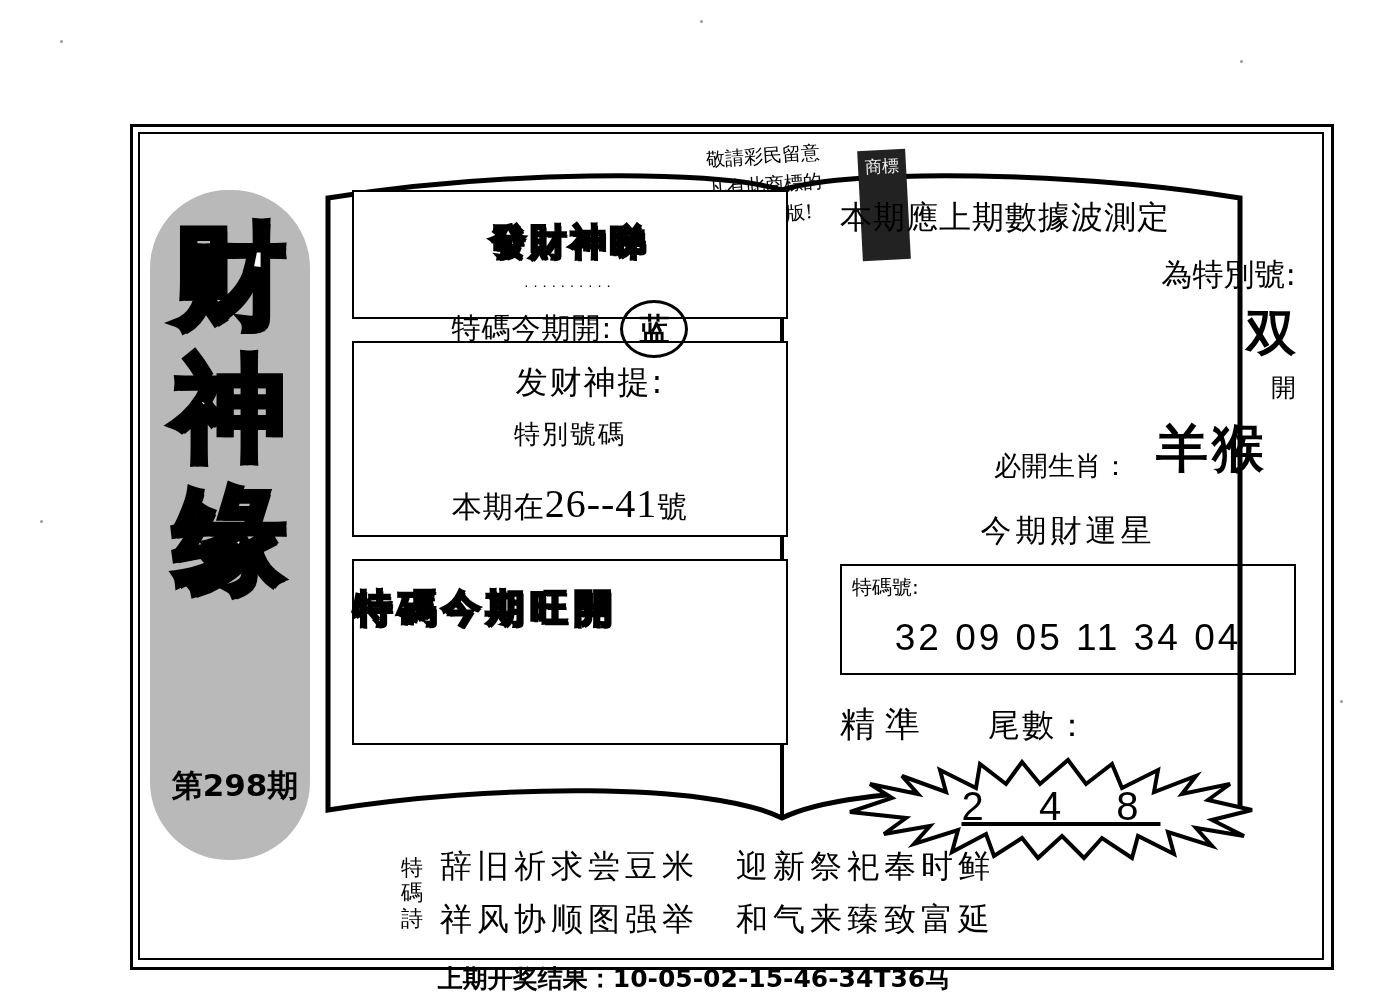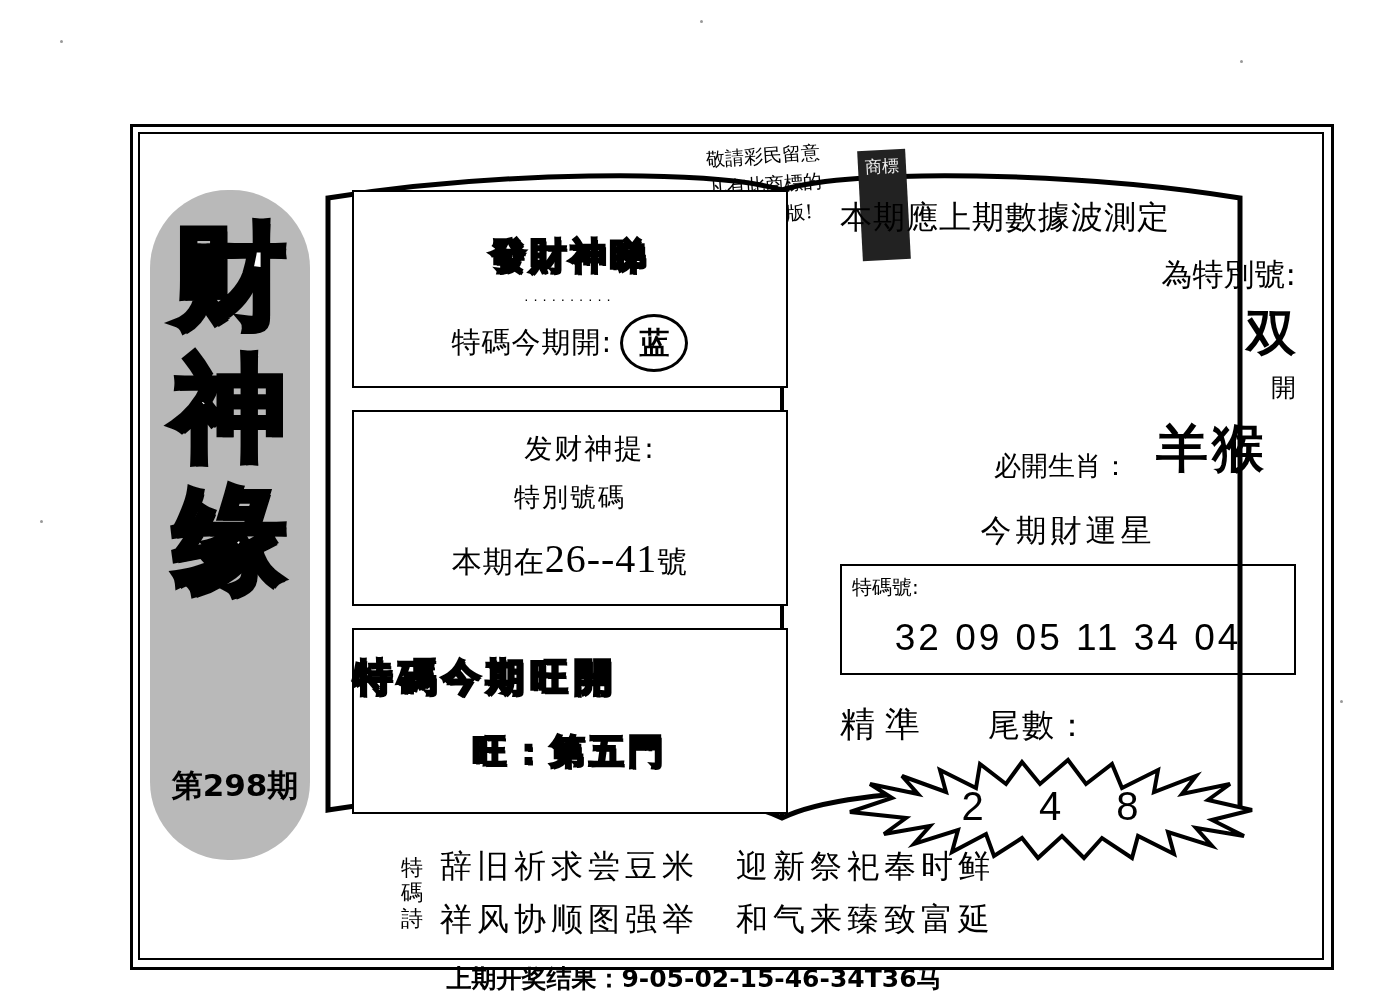--- a/index.html
+++ b/index.html
@@ -94,21 +94,21 @@
     left: 352px;
     top: 190px;
     width: 436px;
   }
   .box {
     border: 2px solid #000;
     box-sizing: border-box;
     margin-bottom: 22px;
     background: #fff;
   }
-  .box.b1 { height: 198px; padding-top: 40px; }
+  .box.b1 { height: 129px; padding-top: 26px; }
   .box.b2 { height: 196px; padding-top: 18px; }
   .box.b3 { height: 186px; padding-top: 22px; }
   .outline-head {
     text-align: center;
     font-family: "DejaVu Sans", sans-serif;
     font-weight: bold;
     font-size: 36px;
     color: #fff;
     -webkit-text-stroke: 3px #000;
     text-shadow: 2px 2px 0 #000;
@@ -138,27 +138,27 @@
     height: 52px;
     border: 3px solid #000;
     border-radius: 50%;
     display: flex;
     align-items: center;
     justify-content: center;
     font-size: 30px;
     font-weight: bold;
   }
   .ctr { text-align: center; }
-  .t-32 { font-size: 28px; letter-spacing: 2px; padding-left: 40px; }
+  .t-32 { font-size: 32px; letter-spacing: 2px; padding-left: 40px; }
   .t-30 { font-size: 26px; letter-spacing: 2px; }
   .line-gap { margin-top: 12px; }
   .num-line {
     text-align: center;
     font-size: 30px;
-    margin-top: 20px;
+    margin-top: 28px;
     letter-spacing: 1px;
   }
   .num-line .big {
     font-size: 40px;
     font-family: "Liberation Serif", serif;
   }
   .outline-head2 {
     text-align: left;
     font-family: "DejaVu Sans", sans-serif;
     font-weight: bold;
@@ -246,20 +246,21 @@
     margin-top: 6px;
     height: 110px;
   }
   .starburst .digits {
     position: absolute;
     left: 0; right: 14px; top: 30px;
     text-align: center;
     font-size: 40px;
     letter-spacing: 22px;
     font-family: "Liberation Sans", sans-serif;
+    text-decoration: underline;
   }
   
   .note {
     position: absolute;
     left: 708px;
     top: 140px;
     width: 150px;
     font-size: 19px;
     line-height: 1.55;
     transform: rotate(-4deg);
@@ -366,21 +367,20 @@
     <div class="box b2">
       <div class="ctr t-32">发财神提:</div>
       <div class="ctr t-30 line-gap">特別號碼</div>
       <div class="num-line">
         <span>本期在</span><span class="big">26--41</span><span>號</span>
       </div>
     </div>
 
     <div class="box b3">
       <div class="outline-head2">特碼今期旺開</div>
-      <div class="outline-head3">旺：第五門</div>
     </div>
   </div>
 
   <div class="right-page">
 
     <div class="rp-title">本期應上期數據波測定</div>
 
     <div class="rp-row2">
       <span class="t1">為特別號:</span>
       <span class="huge">双</span>
@@ -427,20 +427,20 @@
       <div>特</div>
       <div>碼</div>
       <div>詩</div>
     </div>
     <div class="poem-lines">
       <div>辞旧祈求尝豆米　迎新祭祀奉时鲜</div>
       <div>祥风协顺图强举　和气来臻致富延</div>
     </div>
   </div>
 
-  <div class="footer">上期开奖结果：9-05-02-15-46-34T36马</div>
+  <div class="footer">上期开奖结果：10-05-02-15-46-34T36马</div>
 
   <div class="speck" style="left:60px;  top:40px;"></div>
   <div class="speck" style="left:1240px; top:60px;"></div>
   <div class="speck" style="left:40px;  top:520px;"></div>
   <div class="speck" style="left:1340px; top:700px;"></div>
   <div class="speck" style="left:700px; top:20px;"></div>
 </div>
 
 </body></html>

